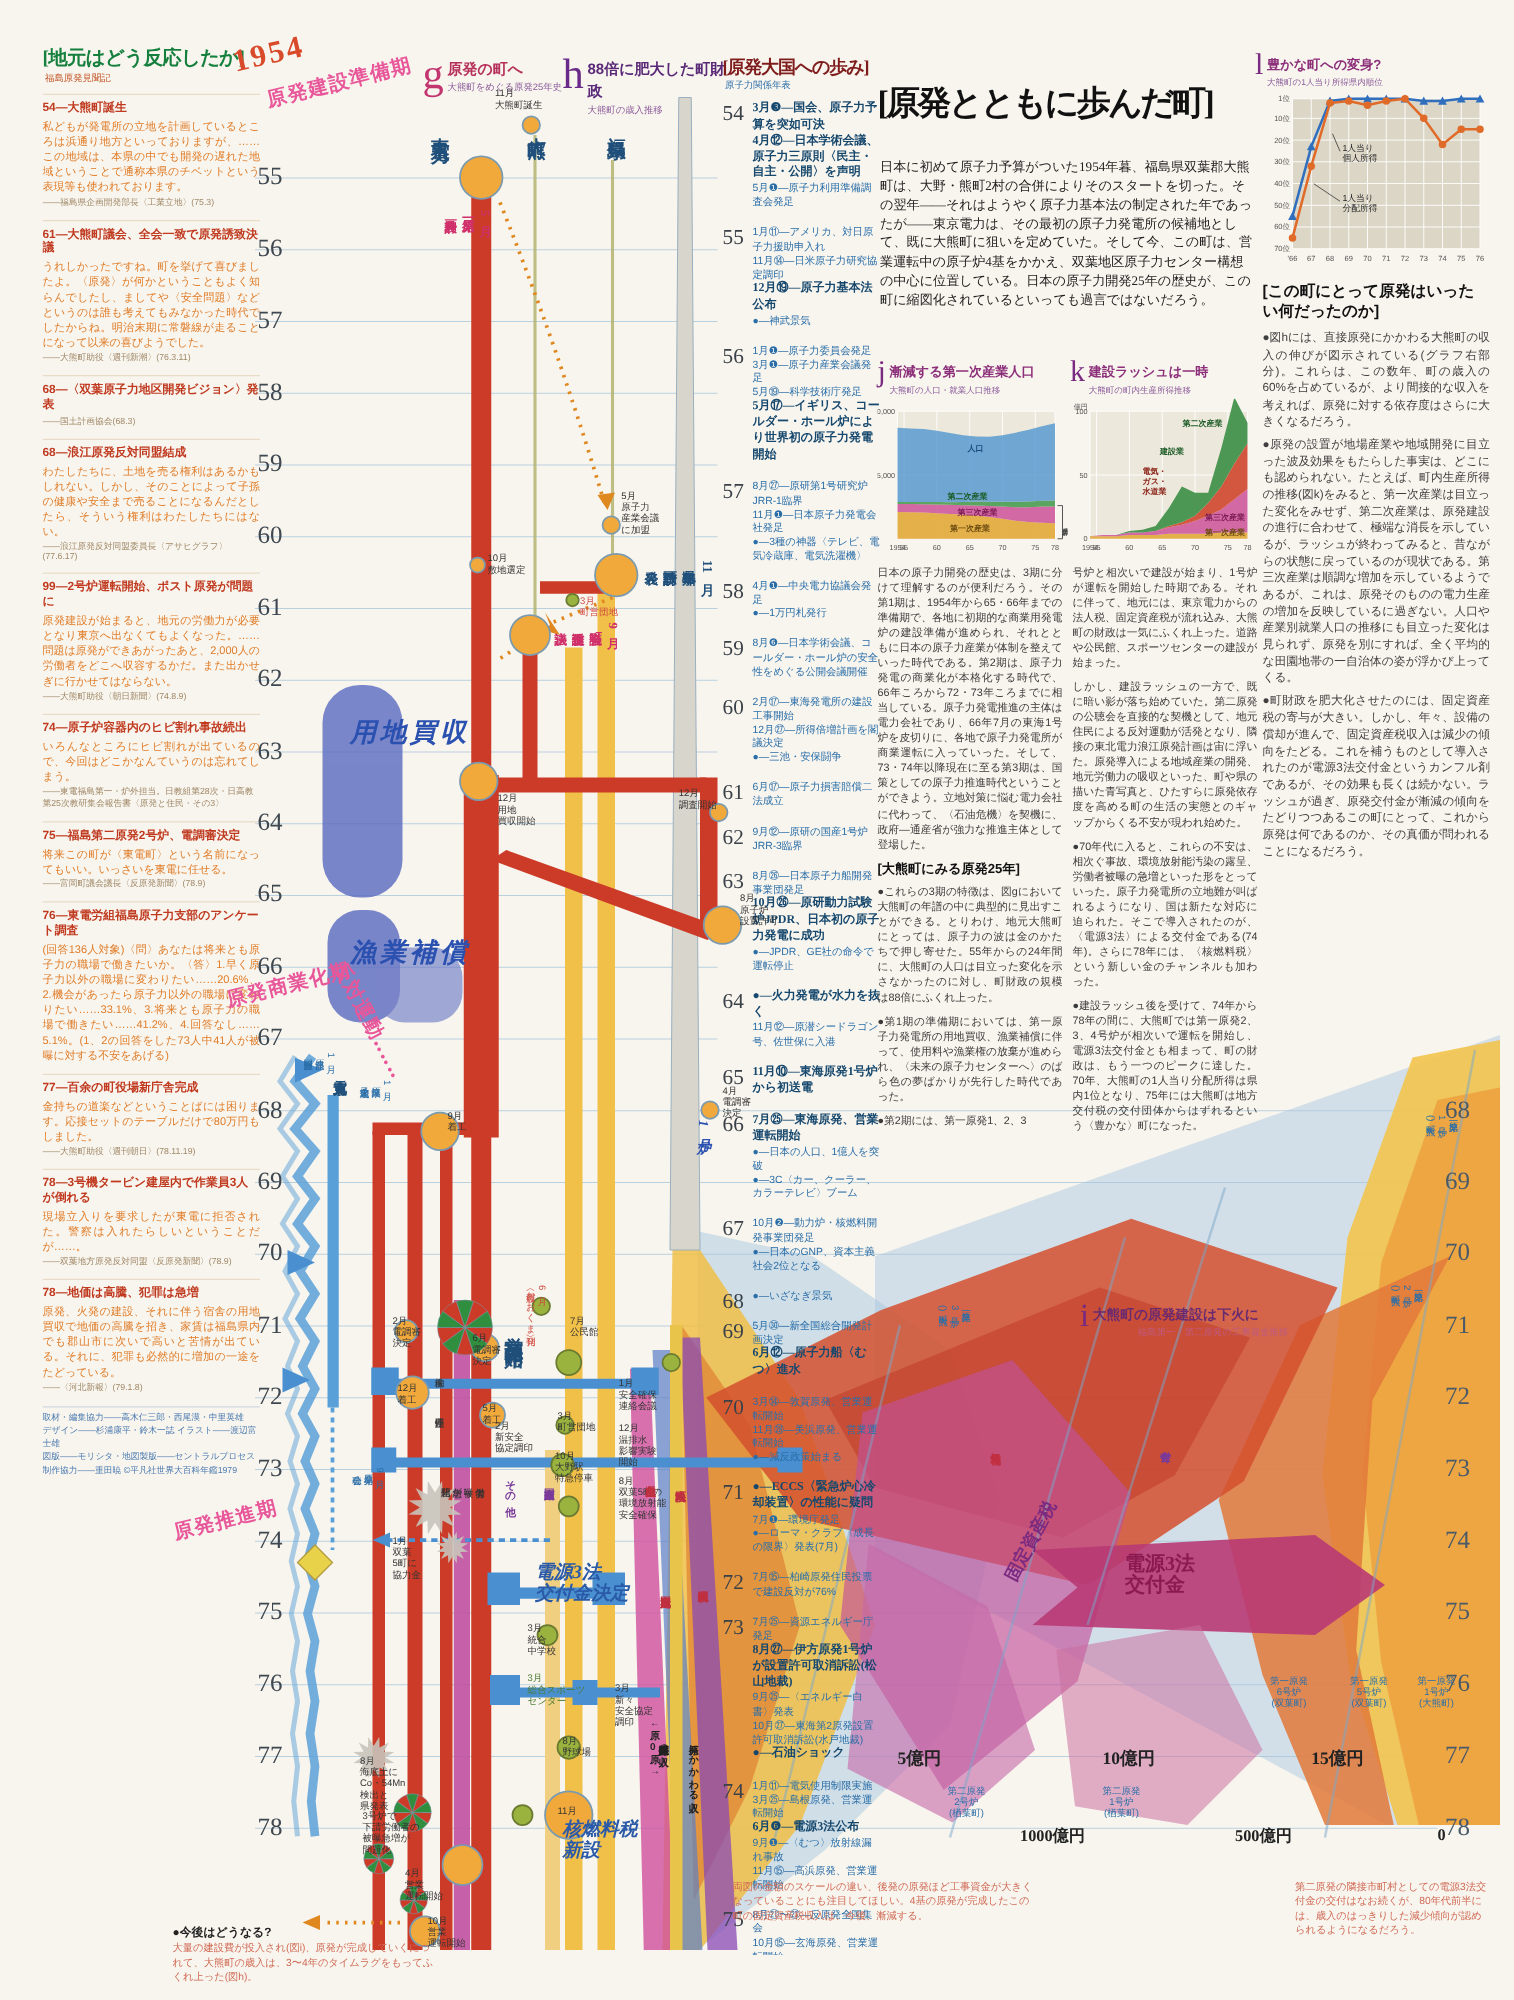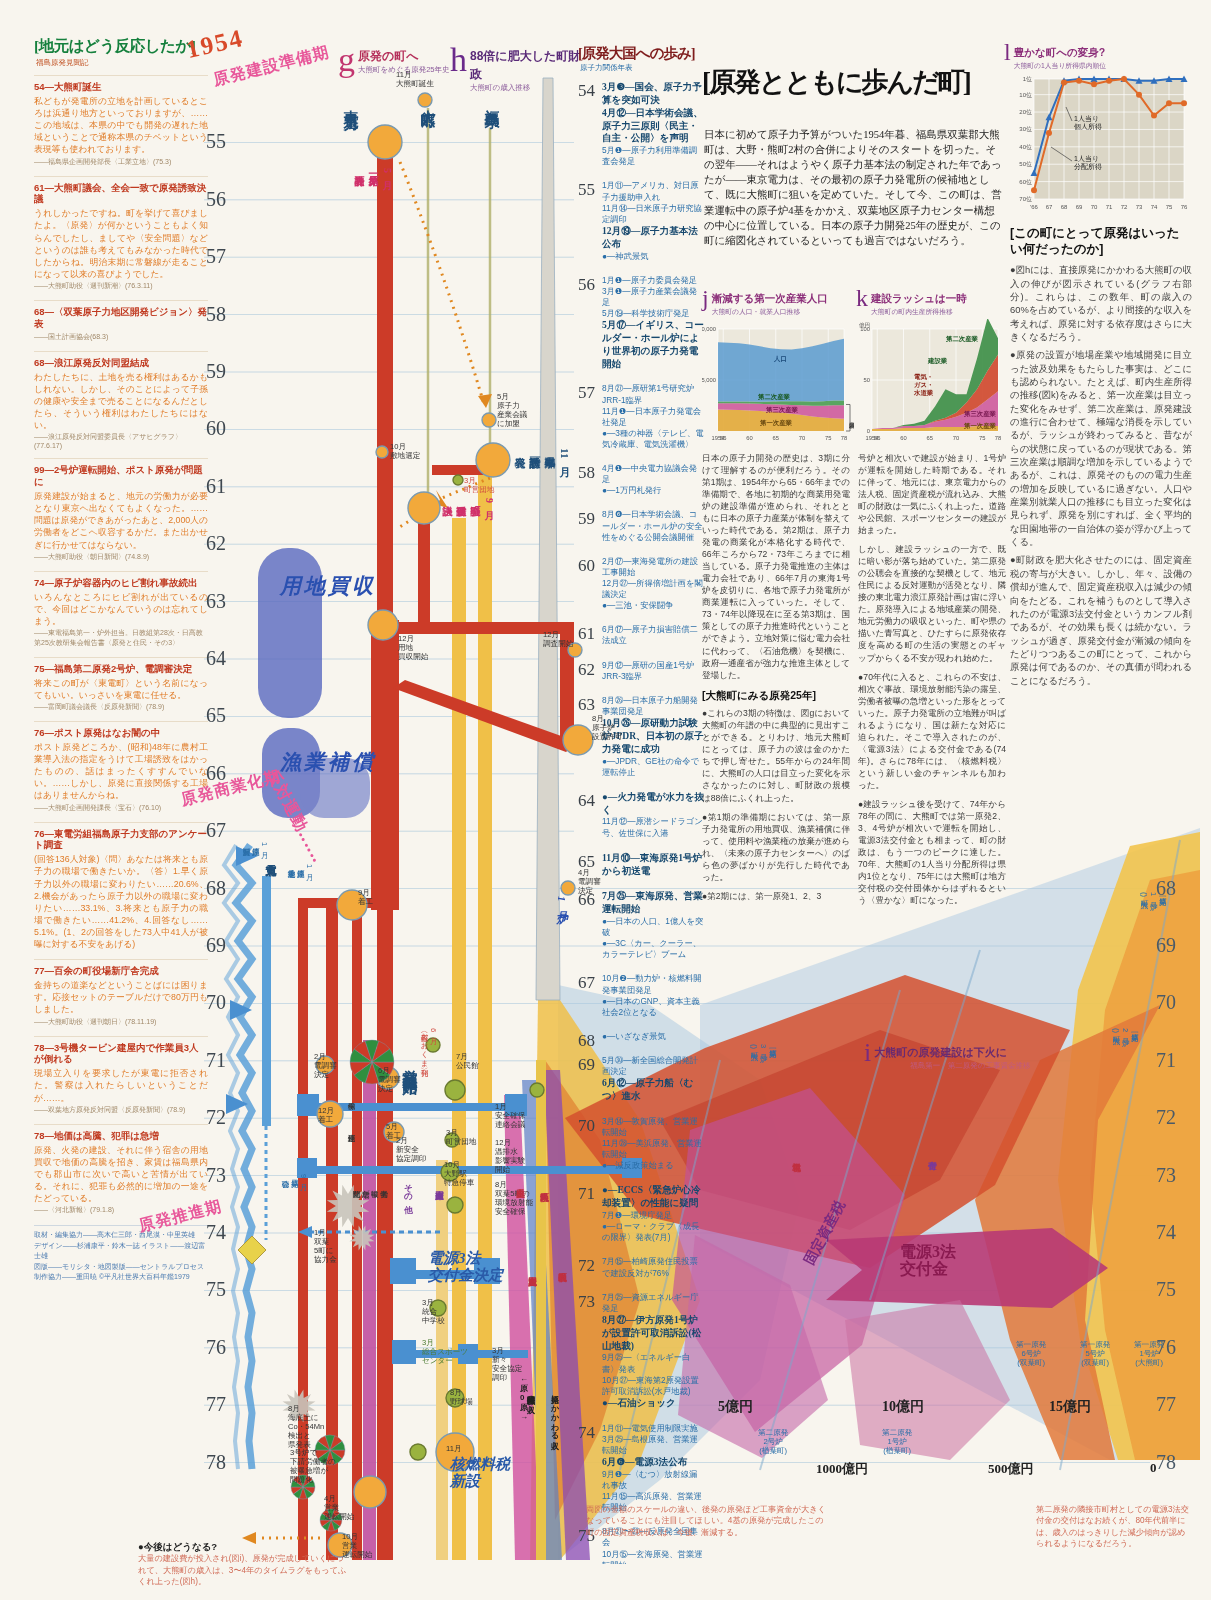--- a/index.html
+++ b/index.html
@@ -368,25 +368,20 @@
         <div class="lv-h">74―原子炉容器内のヒビ割れ事故続出</div>
         <div class="lv-b">いろんなところにヒビ割れが出ているので、今回はどこかなんていうのは忘れてしまう。</div>
         <div class="lv-s">――東電福島第一・炉外担当。日教組第28次・日高教第25次教研集会報告書〈原発と住民・その3〉</div>
       </div>
       <div class="lv">
         <div class="lv-h">75―福島第二原発2号炉、電調審決定</div>
         <div class="lv-b">将来この町が〈東電町〉という名前になってもいい。いっさいを東電に任せる。</div>
         <div class="lv-s">――富岡町議会議長〈反原発新聞〉(78.9)</div>
       </div>
       <div class="lv">
-        <div class="lv-h">76―ポスト原発はなお闇の中</div>
-        <div class="lv-b">ポスト原発どころか、(昭和)48年に農村工業導入法の指定をうけて工場誘致をはかったものの、話はまったくすすんでいない。……しかし、原発に直接関係する工場はありませんからね。</div>
-        <div class="lv-s">――大熊町企画開発課長〈宝石〉(76.10)</div>
-      </div>
-      <div class="lv">
         <div class="lv-h">76―東電労組福島原子力支部のアンケート調査</div>
         <div class="lv-b">(回答136人対象)〈問〉あなたは将来とも原子力の職場で働きたいか。〈答〉1.早く原子力以外の職場に変わりたい……20.6%、2.機会があったら原子力以外の職場に変わりたい……33.1%、3.将来とも原子力の職場で働きたい……41.2%、4.回答なし……5.1%。(1、2の回答をした73人中41人が被曝に対する不安をあげる)</div>
       </div>
       <div class="lv">
         <div class="lv-h">77―百余の町役場新庁舎完成</div>
         <div class="lv-b">金持ちの道楽などということばには困ります。応接セットのテーブルだけで80万円もしました。</div>
         <div class="lv-s">――大熊町助役〈週刊朝日〉(78.11.19)</div>
       </div>
       <div class="lv">
         <div class="lv-h">78―3号機タービン建屋内で作業員3人が倒れる</div>

